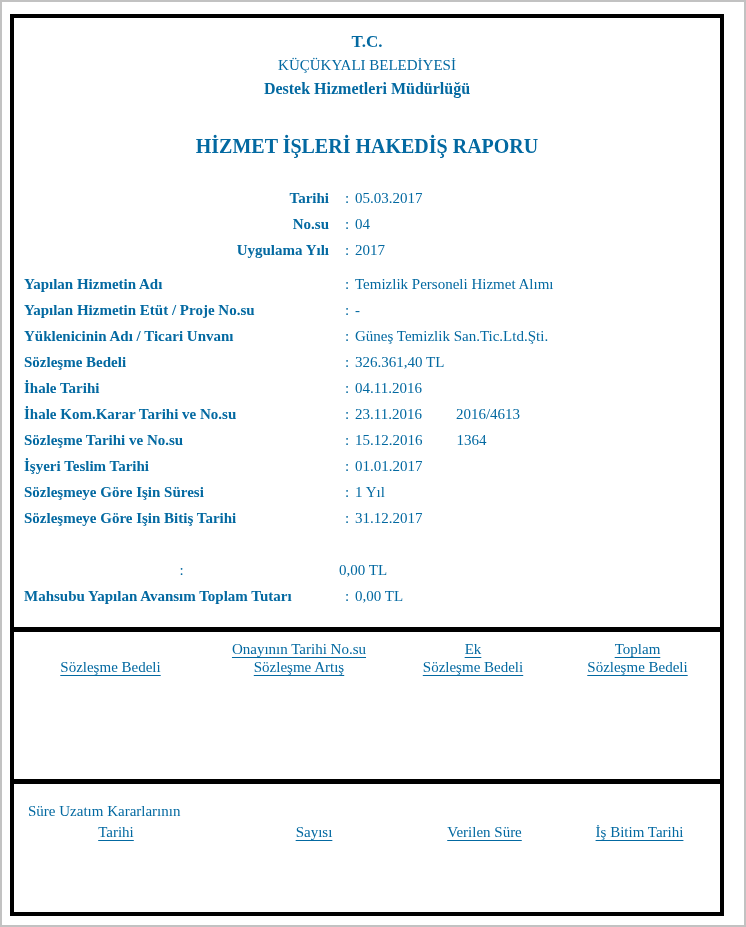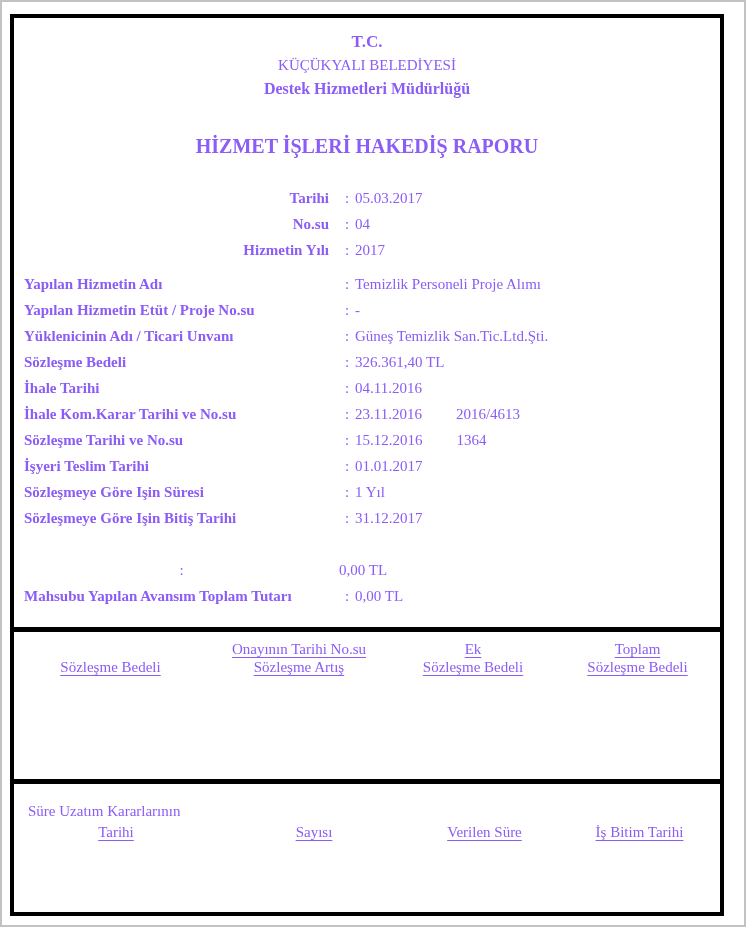--- a/index.html
+++ b/index.html
@@ -3,21 +3,21 @@
 <meta charset="utf-8">
 <style>
   html,body{margin:0;padding:0;background:#e9e9e9;}
   .screen{
     position:relative;
     width:746px;height:927px;
     background:#ffffff;
     border:2px solid #c2c2c2;
     box-sizing:border-box;
     font-family:"Liberation Serif","DejaVu Serif",serif;
-    color:#8b5cf6;
+    color:#0369a1;
     overflow:hidden;
   }
   .doc{
     position:absolute;
     left:8px;top:12px;
     width:714px;height:902px;
     box-sizing:border-box;
     border:4px solid #000;
     display:flex;flex-direction:column;
     background:#fff;
@@ -87,31 +87,31 @@
           <span class="lbl">Tarihi</span>
           <span class="colon">:</span>
           <span class="val">05.03.2017</span>
         </div>
         <div class="row">
           <span class="lbl">No.su</span>
           <span class="colon">:</span>
           <span class="val">04</span>
         </div>
         <div class="row">
-          <span class="lbl">Hizmetin Yılı</span>
+          <span class="lbl">Uygulama Yılı</span>
           <span class="colon">:</span>
           <span class="val">2017</span>
         </div>
       </div>
 
       <div class="rows info">
         <div class="row">
           <span class="lbl">Yapılan Hizmetin Adı</span>
           <span class="colon">:</span>
-          <span class="val"><span>Temizlik Personeli Proje Alımı</span></span>
+          <span class="val"><span>Temizlik Personeli Hizmet Alımı</span></span>
         </div>
         <div class="row">
           <span class="lbl">Yapılan Hizmetin Etüt / Proje No.su</span>
           <span class="colon">:</span>
           <span class="val"><span>-</span></span>
         </div>
         <div class="row">
           <span class="lbl">Yüklenicinin Adı / Ticari Unvanı</span>
           <span class="colon">:</span>
           <span class="val"><span>Güneş Temizlik San.Tic.Ltd.Şti.</span></span>

